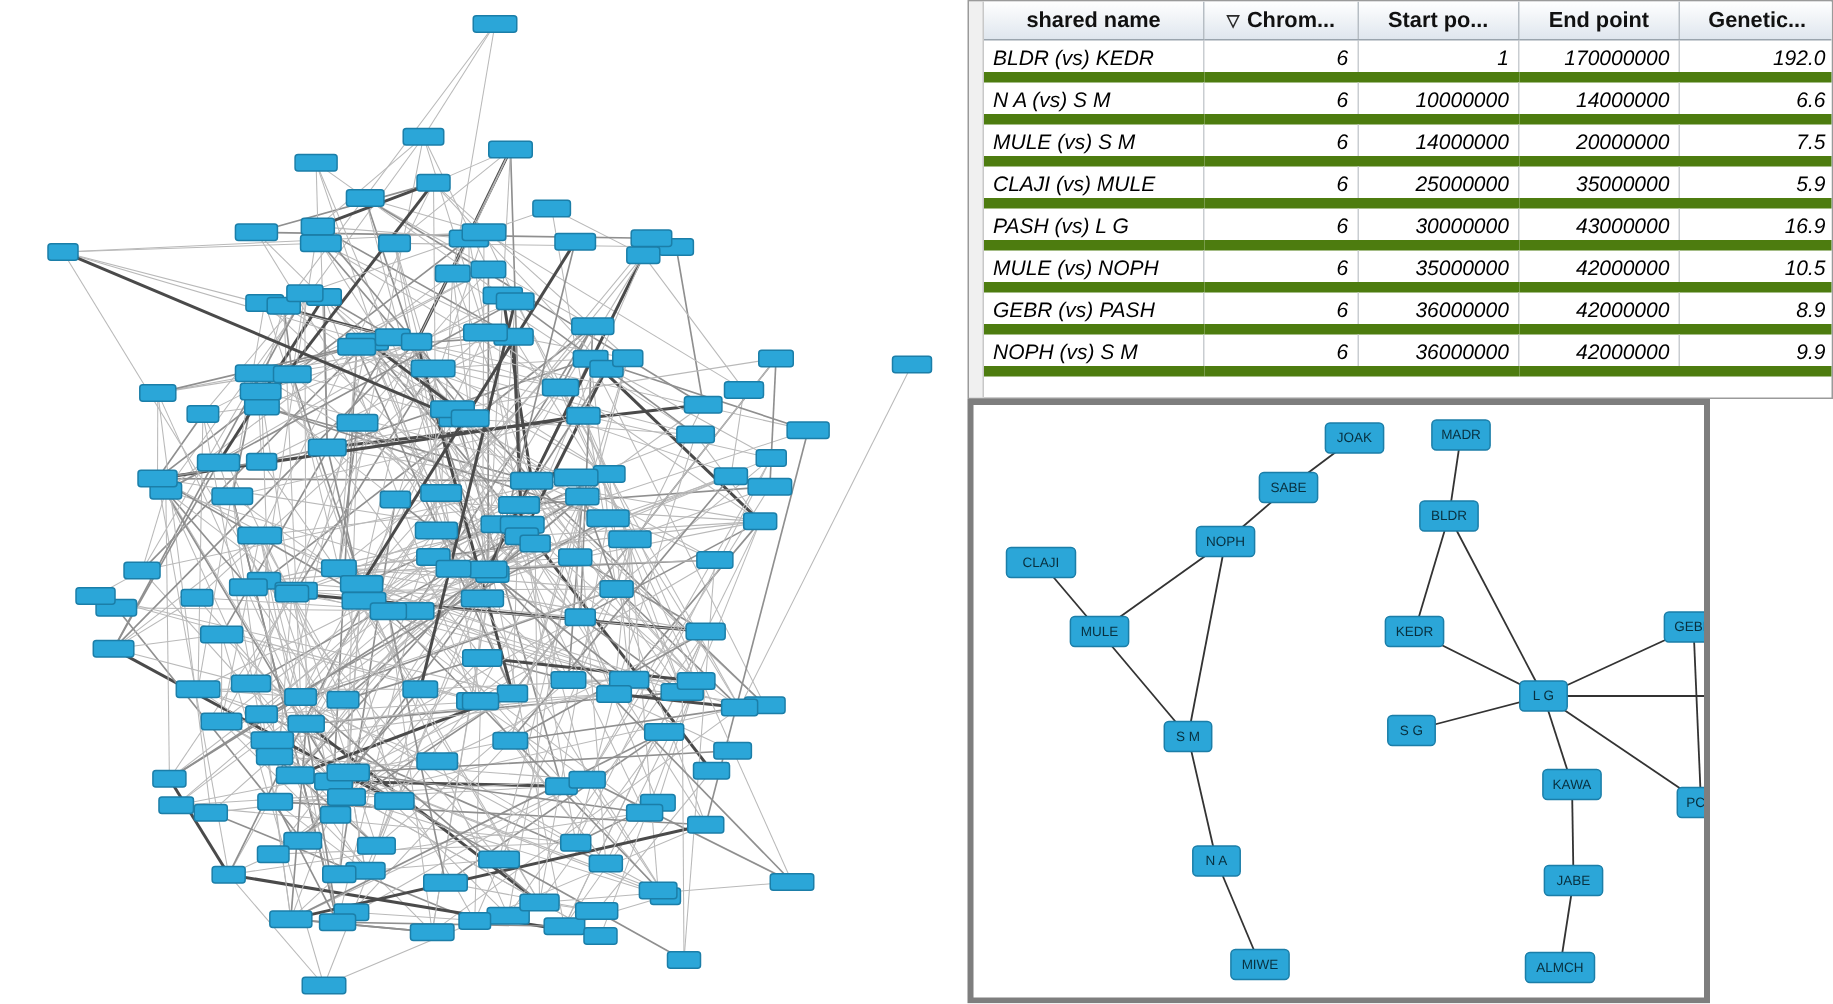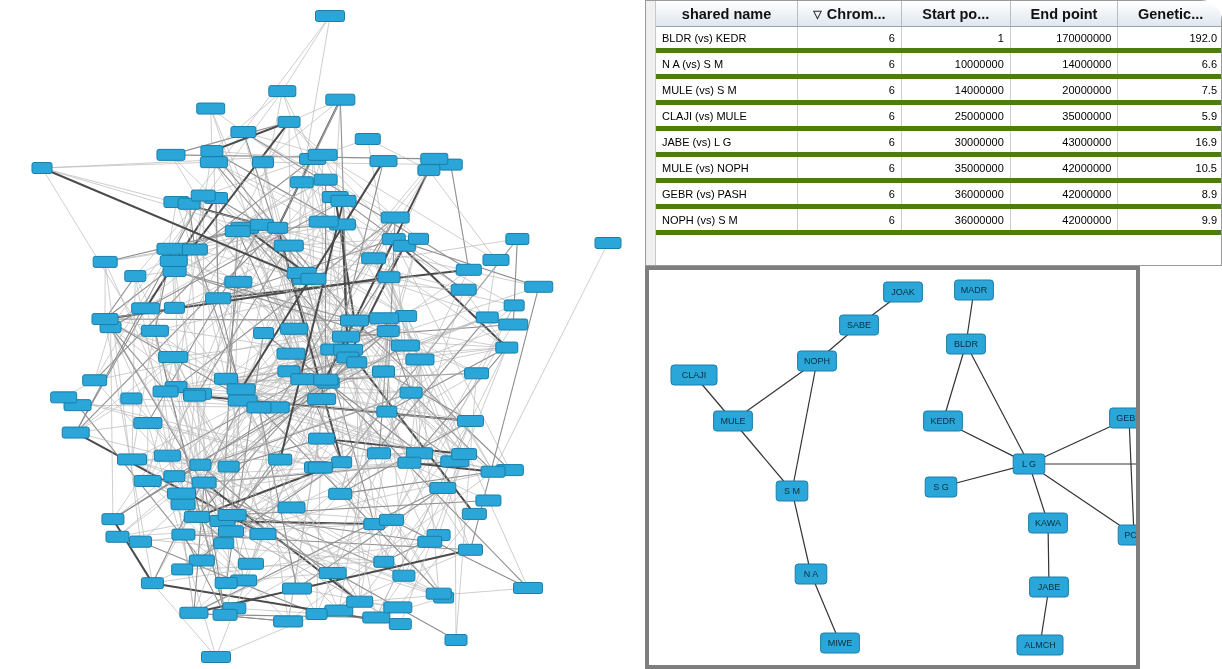--- a/index.html
+++ b/index.html
@@ -7,21 +7,20 @@
     padding: 0;
     background: #ffffff;
     font-family: "Liberation Sans", sans-serif;
   }
   #root {
     position: relative;
     width: 1222px;
     height: 669px;
     overflow: hidden;
     background: #ffffff;
-    border-radius: 21px;
   }
 
   
   #left-network {
     position: absolute;
     left: 0;
     top: 0;
     width: 645px;
     height: 669px;
     background: #ffffff;
@@ -82,25 +81,26 @@
     white-space: nowrap;
     color: #111;
   }
   table.data-table th.col-shared { width: 147px; }
   table.data-table th.col-chrom  { width: 99px; margin-top: 24px; }
   table.data-table th.col-start  { width: 109px; }
   table.data-table th.col-end    { width: 107px; }
   table.data-table th.col-gen    { width: 105px; border-right: none; }
   table.data-table td {
     border-right: 1px solid #c9cdd1;
-    border-bottom: 5px solid #4d7c0f;
+    border-bottom: 7px solid #4d7c0f;
     height: 21px;
     padding: 0 6px;
     white-space: nowrap;
-    font-size: 11px;
+    font-size: 14px;
+    font-style: italic;
   }
   table.data-table td.num { text-align: right; }
   table.data-table td.txt { text-align: left; }
   table.data-table td.last { border-right: none; }
   .filter-glyph {
     display: inline-block;
     margin-right: 5px;
     color: #2a2a2a;
     font-size: 11px;
     transform: translateY(-1px);
@@ -1250,21 +1250,21 @@
               <td class="num last">7.5</td>
             </tr>
             <tr>
               <td class="txt">CLAJI (vs) MULE</td>
               <td class="num">6</td>
               <td class="num">25000000</td>
               <td class="num">35000000</td>
               <td class="num last">5.9</td>
             </tr>
             <tr>
-              <td class="txt">JABE (vs) L G</td>
+              <td class="txt">PASH (vs) L G</td>
               <td class="num">6</td>
               <td class="num">30000000</td>
               <td class="num">43000000</td>
               <td class="num last">16.9</td>
             </tr>
             <tr>
               <td class="txt">MULE (vs) NOPH</td>
               <td class="num">6</td>
               <td class="num">35000000</td>
               <td class="num">42000000</td>

